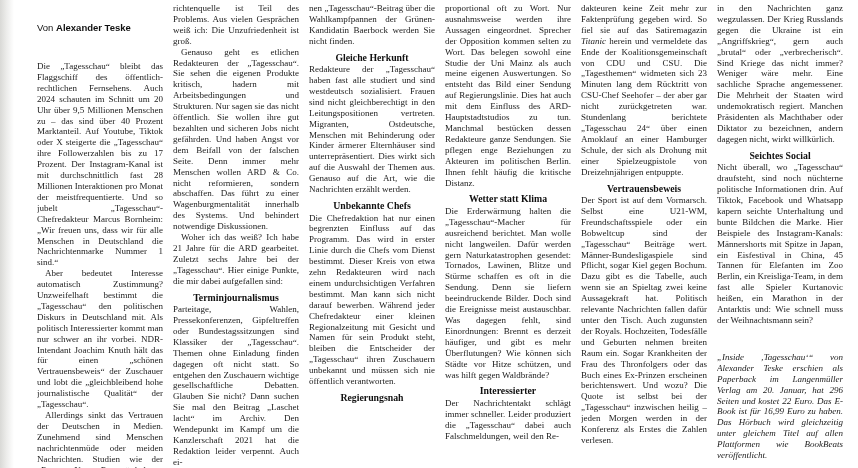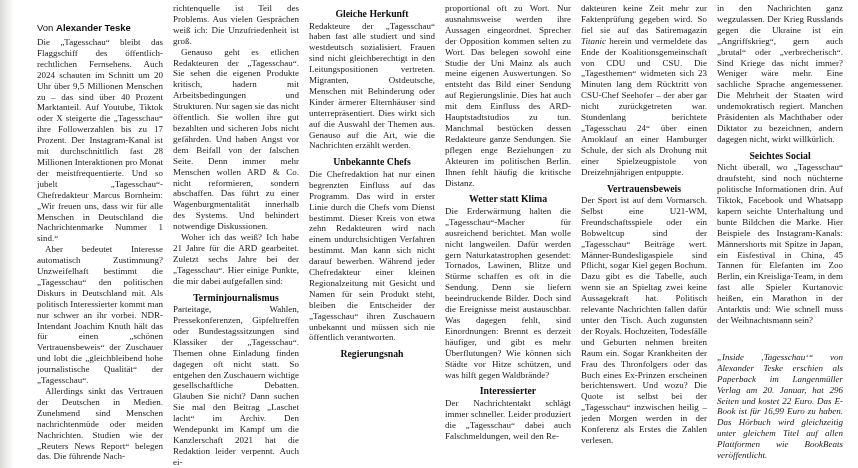--- a/index.html
+++ b/index.html
@@ -24,21 +24,21 @@
     text-align: justify;
   }
   .para { margin: 0; }
   .para.indent { text-indent: 8px; }
   .subhead {
     margin: 5px 0 1px 0;
     font-size: 9.8px; line-height: 11.5px; font-weight: bold;
     color: #101010; text-align: center;
   }
   .byline {
-    margin: 19px 0 4px 0;
+    margin: 19px 0 28px 0;
     font-family: "Liberation Sans", sans-serif;
     font-size: 9.5px; line-height: 11px; color: #101010; text-align: left;
   }
   .byline b { font-weight: bold; }
   .credit { margin-top: 26px; font-style: italic; }
 </style>
 </head>
 <body>
 
 <div class="page">
@@ -51,20 +51,21 @@
         <p class="para indent">Allerdings sinkt das Vertrauen der Deutschen in Medien. Zunehmend sind Menschen nachrichtenmüde oder meiden Nachrichten. Studien wie der „Reuters News Report“ belegen das. Die führende Nach-</p>
       </div>
       <div class="col">
         <p class="para">richtenquelle ist Teil des Problems. Aus vielen Gesprächen weiß ich: Die Unzufriedenheit ist groß.</p>
         <p class="para indent">Genauso geht es etlichen Redakteuren der „Tagesschau“. Sie sehen die eigenen Produkte kritisch, hadern mit Arbeitsbedingungen und Strukturen. Nur sagen sie das nicht öffentlich. Sie wollen ihre gut bezahlten und sicheren Jobs nicht gefährden. Und haben Angst vor dem Beifall von der falschen Seite. Denn immer mehr Menschen wollen ARD &amp; Co. nicht reformieren, sondern abschaffen. Das führt zu einer Wagenburgmentalität innerhalb des Systems. Und behindert notwendige Diskussionen.</p>
         <p class="para indent">Woher ich das weiß? Ich habe 21 Jahre für die ARD gearbeitet. Zuletzt sechs Jahre bei der „Tagesschau“. Hier einige Punkte, die mir dabei aufgefallen sind:</p>
         <h3 class="subhead">Terminjournalismus</h3>
         <p class="para">Parteitage, Wahlen, Pressekonferenzen, Gipfeltreffen oder Bundestagssitzungen sind Klassiker der „Tagesschau“. Themen ohne Einladung finden dagegen oft nicht statt. So entgehen den Zuschauern wichtige gesellschaftliche Debatten. Glauben Sie nicht? Dann suchen Sie mal den Beitrag „Laschet lacht“ im Archiv. Den Wendepunkt im Kampf um die Kanzlerschaft 2021 hat die Redaktion leider verpennt. Auch ei-</p>
       </div>
       <div class="col">
+        <p class="para">nen „Tagesschau“-Beitrag über die Wahlkampfpannen der Grünen-Kandidatin Baerbock werden Sie nicht finden.</p>
         <h3 class="subhead">Gleiche Herkunft</h3>
         <p class="para">Redakteure der „Tagesschau“ haben fast alle studiert und sind westdeutsch sozialisiert. Frauen sind nicht gleichberechtigt in den Leitungspositionen vertreten. Migranten, Ostdeutsche, Menschen mit Behinderung oder Kinder ärmerer Elternhäuser sind unterrepräsentiert. Dies wirkt sich auf die Auswahl der Themen aus. Genauso auf die Art, wie die Nachrichten erzählt werden.</p>
         <h3 class="subhead">Unbekannte Chefs</h3>
         <p class="para">Die Chefredaktion hat nur einen begrenzten Einfluss auf das Programm. Das wird in erster Linie durch die Chefs vom Dienst bestimmt. Dieser Kreis von etwa zehn Redakteuren wird nach einem undurchsichtigen Verfahren bestimmt. Man kann sich nicht darauf bewerben. Während jeder Chefredakteur einer kleinen Regionalzeitung mit Gesicht und Namen für sein Produkt steht, bleiben die Entscheider der „Tagesschau“ ihren Zuschauern unbekannt und müssen sich nie öffentlich verantworten.</p>
         <h3 class="subhead">Regierungsnah</h3>
       </div>
       <div class="col">
         <p class="para">proportional oft zu Wort. Nur ausnahmsweise werden ihre Aussagen eingeordnet. Sprecher der Opposition kommen selten zu Wort. Das belegen sowohl eine Studie der Uni Mainz als auch meine eigenen Auswertungen. So entsteht das Bild einer Sendung auf Regierungslinie. Dies hat auch mit dem Einfluss des ARD-Hauptstadtstudios zu tun. Manchmal bestücken dessen Redakteure ganze Sendungen. Sie pflegen enge Beziehungen zu Akteuren im politischen Berlin. Ihnen fehlt häufig die kritische Distanz.</p>
         <h3 class="subhead">Wetter statt Klima</h3>
         <p class="para">Die Erderwärmung halten die „Tagesschau“-Macher für ausreichend berichtet. Man wolle nicht langweilen. Dafür werden gern Naturkatastrophen gesendet: Tornados, Lawinen, Blitze und Stürme schaffen es oft in die Sendung. Denn sie liefern beeindruckende Bilder. Doch sind die Ereignisse meist austauschbar. Was dagegen fehlt, sind Einordnungen: Brennt es derzeit häufiger, und gibt es mehr Überflutungen? Wie können sich Städte vor Hitze schützen, und was hilft gegen Waldbrände?</p>

